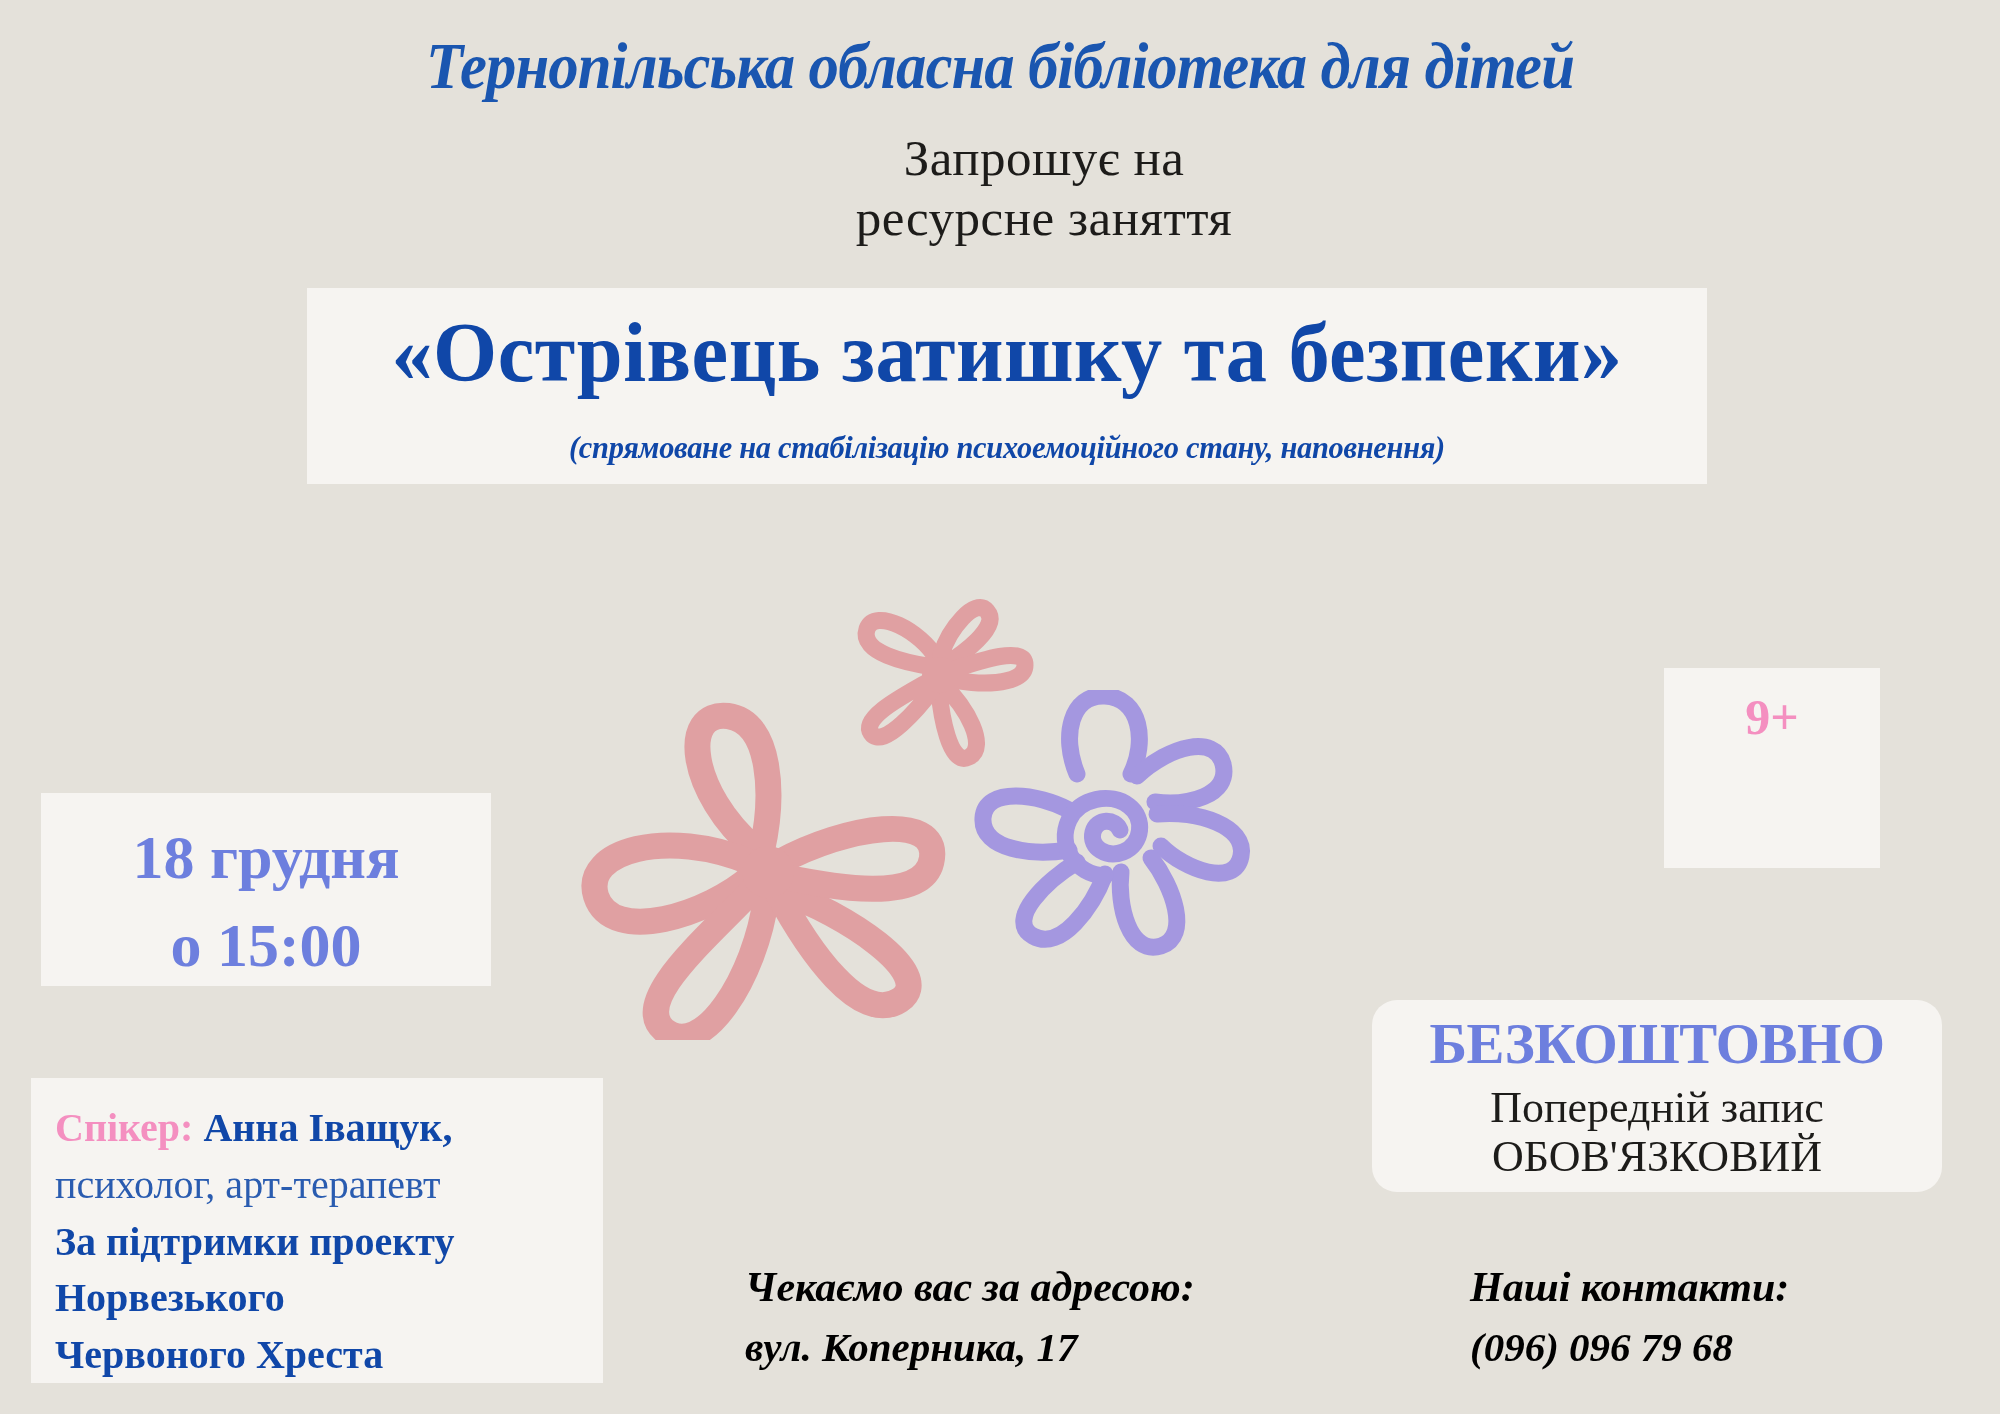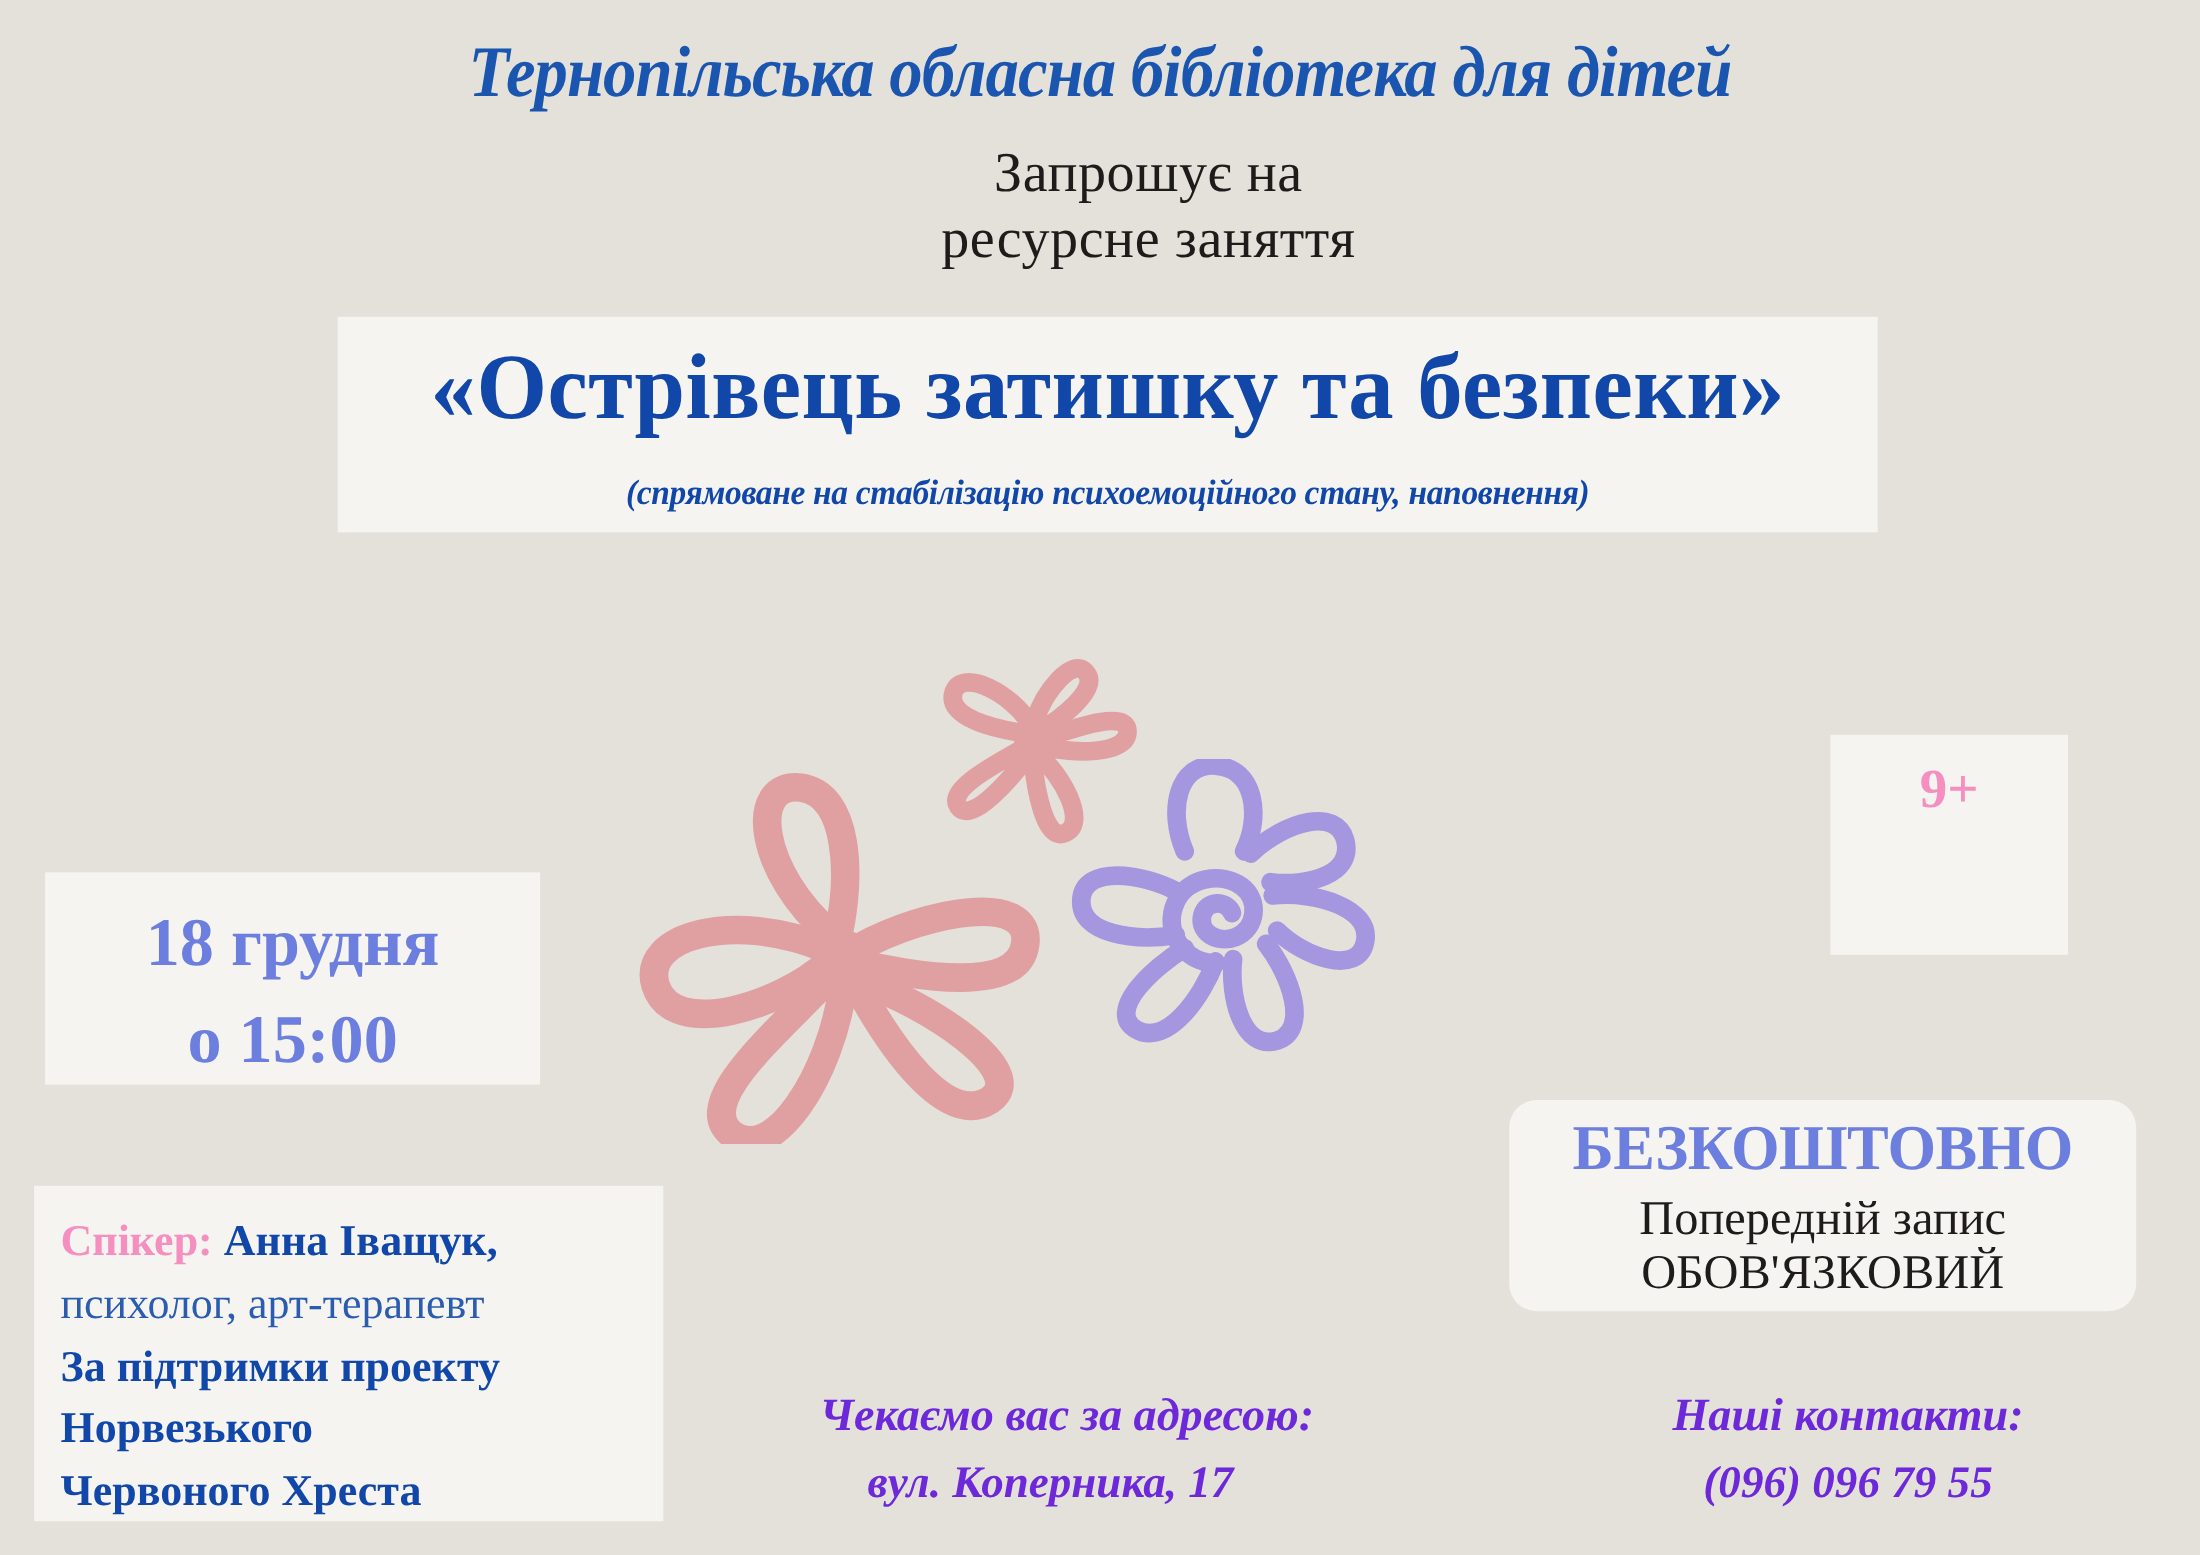--- a/index.html
+++ b/index.html
@@ -181,22 +181,22 @@
   }
   #speaker-line-1 { font-weight: 700; font-size: 40px; }
   #speaker-role-label { color: #f48fc0; font-weight: 700; }
   #speaker-name { color: #1047a8; font-weight: 700; }
   #speaker-line-2 { font-weight: 400; font-size: 40px; color: #2a5cb0; }
   #speaker-line-3, #speaker-line-4 { font-weight: 700; font-size: 40px; }
 
   
   .contact-block {
     position: absolute;
-    text-align: center;
-    color: #6d28d9;
+    text-align: left;
+    color: #000000;
     font-family: "Liberation Serif", "DejaVu Serif", serif;
     font-style: italic;
     font-weight: 700;
     font-size: 42px;
     line-height: 1.42;
     white-space: nowrap;
   }
   #address-block { left: 745px; top: 1258px; width: 420px; }
   #contacts-block { left: 1470px; top: 1258px; width: 420px; }
   .contact-block .cline-2 { font-size: 41px; }
@@ -292,16 +292,16 @@
     <div class="sp-line" id="speaker-line-4">Червоного Хреста</div>
   </div>
 
   <div class="contact-block" id="address-block">
     <div class="cline-1">Чекаємо вас за адресою:</div>
     <div class="cline-2">вул. Коперника, 17</div>
   </div>
 
   <div class="contact-block" id="contacts-block">
     <div class="cline-1">Наші контакти:</div>
-    <div class="cline-2">(096) 096 79 55</div>
+    <div class="cline-2">(096) 096 79 68</div>
   </div>
 
 </div>
 
 </body></html>

